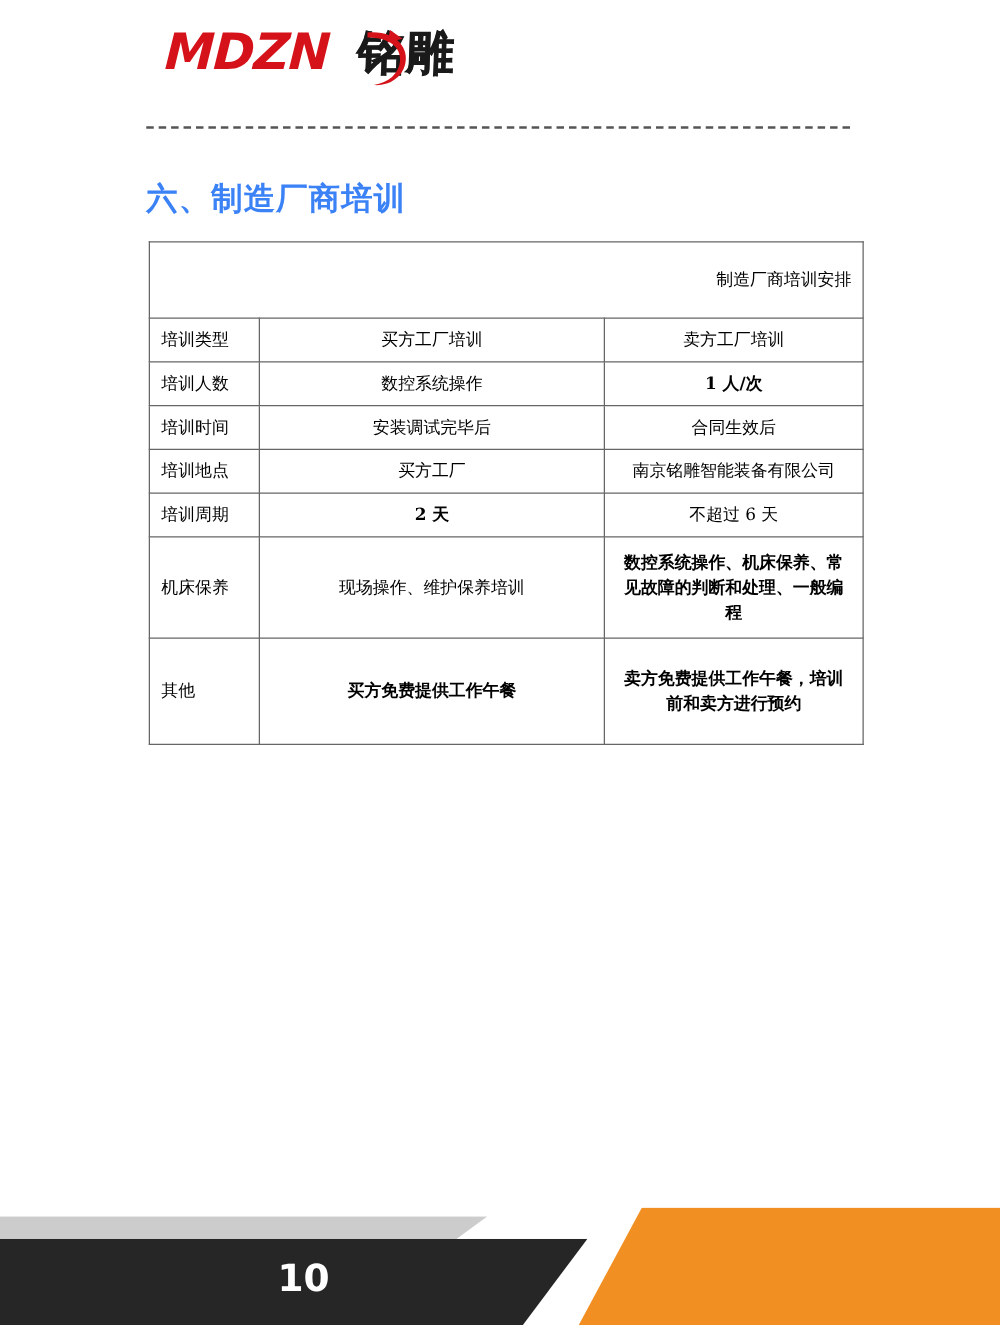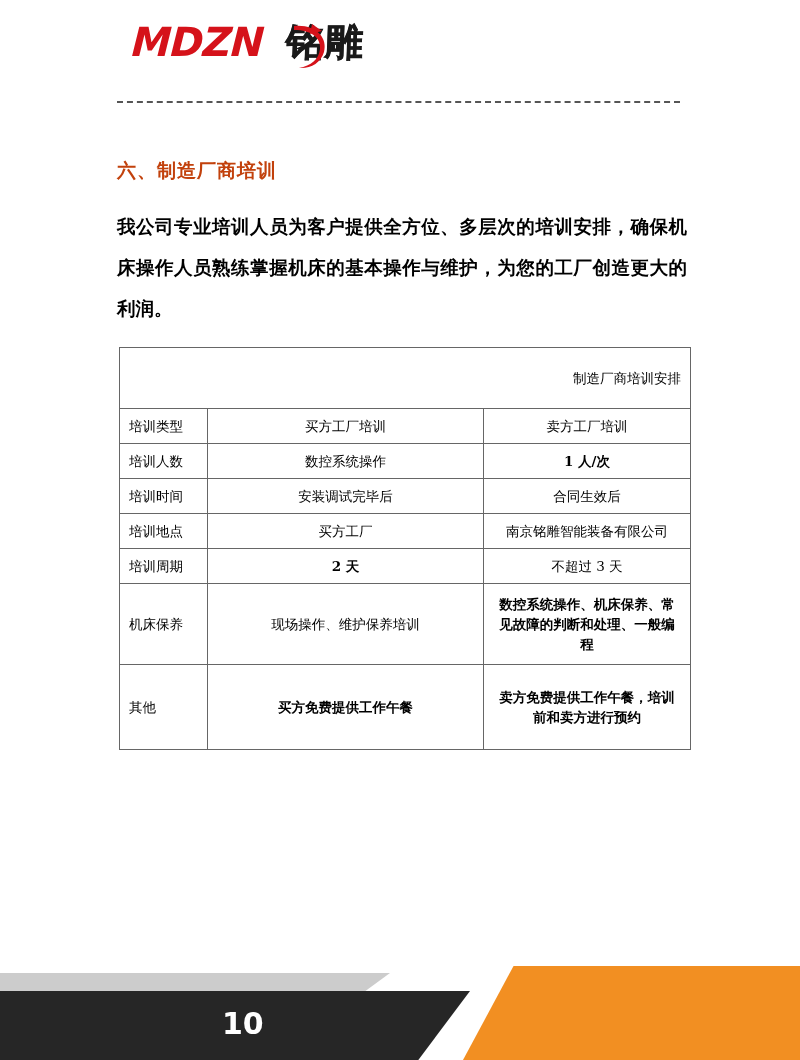--- a/index.html
+++ b/index.html
@@ -75,25 +75,25 @@
 
   
   .content {
     position: absolute;
     left: 0;
     top: 118px;
     width: 800px;
   }
 
   .section-heading {
-    margin: 40px 0 0 117px;
-    font-family: "DejaVu Sans", "Liberation Sans", sans-serif;
-    font-size: 19px;
-    font-weight: 700;
-    color: #c2410c;
+    margin: 24px 0 0 117px;
+    font-family: "DejaVu Sans", "Liberation Sans", sans-serif;
+    font-size: 25px;
+    font-weight: 700;
+    color: #3b82f6;
     letter-spacing: 1px;
   }
 
   .intro-paragraph {
     margin: 22px 110px 0 117px;
     width: 570px;
     font-family: "DejaVu Serif", "Liberation Serif", serif;
     font-size: 18.5px;
     font-weight: 700;
     line-height: 41px;
@@ -196,21 +196,20 @@
     </svg>
     <span class="logo-cjk">铭雕</span>
   </div>
   <div class="header-rule"></div>
 </div>
 
 <div class="content">
 
   <h2 class="section-heading">六、制造厂商培训</h2>
 
-  <p class="intro-paragraph">我公司专业培训人员为客户提供全方位、多层次的培训安排，确保机床操作人员熟练掌握机床的基本操作与维护，为您的工厂创造更大的利润。</p>
 
   <table class="training-table">
     <colgroup>
       <col class="col-label">
       <col class="col-buyer">
       <col class="col-seller">
     </colgroup>
     <tbody>
       <tr>
         <td class="table-title-cell" colspan="3">制造厂商培训安排</td>
@@ -231,21 +230,21 @@
         <td class="cell-body">合同生效后</td>
       </tr>
       <tr>
         <td class="cell-label">培训地点</td>
         <td class="cell-body">买方工厂</td>
         <td class="cell-body">南京铭雕智能装备有限公司</td>
       </tr>
       <tr>
         <td class="cell-label">培训周期</td>
         <td class="cell-body bold">2 天</td>
-        <td class="cell-body">不超过 3 天</td>
+        <td class="cell-body">不超过 6 天</td>
       </tr>
       <tr class="row-xtall">
         <td class="cell-label">机床保养</td>
         <td class="cell-body">现场操作、维护保养培训</td>
         <td class="cell-body bold">数控系统操作、机床保养、常见故障的判断和处理、一般编程</td>
       </tr>
       <tr class="row-last">
         <td class="cell-label">其他</td>
         <td class="cell-body bold">买方免费提供工作午餐</td>
         <td class="cell-body bold">卖方免费提供工作午餐，培训前和卖方进行预约</td>

